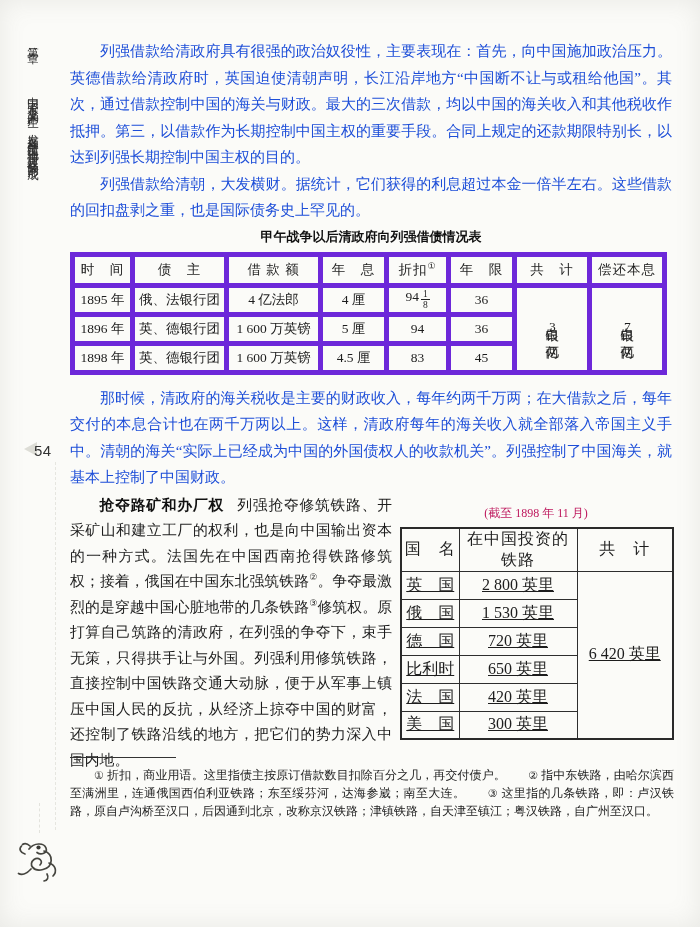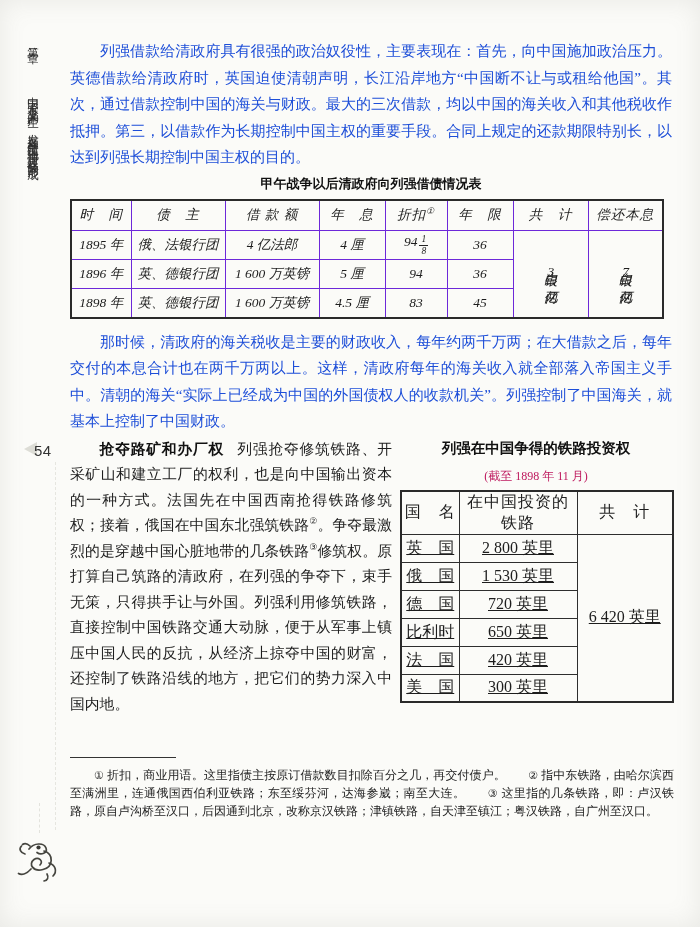--- a/index.html
+++ b/index.html
@@ -42,21 +42,21 @@
   .tbl-title {
     margin-top:3px; text-align:center; font-family:"Liberation Sans", sans-serif;
     font-weight:bold; font-size:13px; line-height:20px; color:#111;
   }
 
   
   table { border-collapse:collapse; table-layout:fixed; }
   .loan {
     margin-top:5px; width:592px; font-size:13.5px; border:2px solid #2a2a2a;
   }
-  .loan th, .loan td { border:1px solid #6d28d9; text-align:center; padding:0 2px; font-weight:normal;font-style:italic; }
+  .loan th, .loan td { border:5px solid #6d28d9; text-align:center; padding:0 2px; font-weight:normal; }
   .loan thead th { height:31px; letter-spacing:1px; }
   .loan tbody td { height:29px; }
   .vcell { vertical-align:middle; }
   .vtext {
     display:inline-block; writing-mode:vertical-rl; text-orientation:upright;
     letter-spacing:1px; line-height:1; font-size:13.5px;
   }
   .circ { font-size:9px; vertical-align:super; line-height:0; }
   .frac { display:inline-block; vertical-align:-7px; margin-left:2px; font-size:9.5px; line-height:1.1; text-align:center; }
   .frac .num { display:block; border-bottom:1px solid #222; padding:0 2px; }
@@ -107,20 +107,21 @@
       <path d="M36 25 C42.5 27, 44.5 33.5, 40 38"></path>
       <path d="M18 31 C14 35.5, 9 37.5, 5.5 35.5"></path>
       <path d="M34 36 C36 39.5, 34.5 42.5, 31 43"></path>
     </g>
     <circle cx="25.5" cy="9.5" r="2.1" fill="#3a3a35"></circle>
   </svg>
 
   <div class="main">
 
     <p class="body-p">列强借款给清政府具有很强的政治奴役性，主要表现在：首先，向中国施加政治压力。英德借款给清政府时，英国迫使清朝声明，长江沿岸地方“中国断不让与或租给他国”。其次，通过借款控制中国的海关与财政。最大的三次借款，均以中国的海关收入和其他税收作抵押。第三，以借款作为长期控制中国主权的重要手段。合同上规定的还款期限特别长，以达到列强长期控制中国主权的目的。</p>
+    <p class="body-p">列强借款给清朝，大发横财。据统计，它们获得的利息超过本金一倍半左右。这些借款的回扣盘剥之重，也是国际债务史上罕见的。</p>
 
     <div class="tbl-title">甲午战争以后清政府向列强借债情况表</div>
 
     <table class="loan">
       <colgroup>
         <col style="width:60px">
           <col style="width:94px">
           <col style="width:94px">
           <col style="width:66px">
         <col style="width:62px">
@@ -172,21 +173,20 @@
 
     <p class="body-p p3">那时候，清政府的海关税收是主要的财政收入，每年约两千万两；在大借款之后，每年交付的本息合计也在两千万两以上。这样，清政府每年的海关收入就全部落入帝国主义手中。清朝的海关“实际上已经成为中国的外国债权人的收款机关”。列强控制了中国海关，就基本上控制了中国财政。</p>
 
     <div class="two-col">
       <div class="col-text">
         <p>
           <span class="sec-head">抢夺路矿和办厂权</span><span>列强抢夺修筑铁路、开采矿山和建立工厂的权利，也是向中国输出资本的一种方式。法国先在中国西南抢得铁路修筑权；接着，俄国在中国东北强筑铁路</span><sup class="circ">②</sup><span>。争夺最激烈的是穿越中国心脏地带的几条铁路</span><sup class="circ">③</sup><span>修筑权。原打算自己筑路的清政府，在列强的争夺下，束手无策，只得拱手让与外国。列强利用修筑铁路，直接控制中国铁路交通大动脉，便于从军事上镇压中国人民的反抗，从经济上掠夺中国的财富，还控制了铁路沿线的地方，把它们的势力深入中国内地。</span>
         </p>
       </div>
       <div class="col-table">
-        <div class="tbl-title2">列强在中国争得的铁路投资权</div>
         <div class="tbl-subtitle">(截至 1898 年 11 月)</div>
         <table class="rail">
           <colgroup>
               <col style="width:58px">
               <col style="width:118px">
               <col style="width:96px">
             </colgroup>
           <thead>
             <tr>
               <th>国　名</th>

